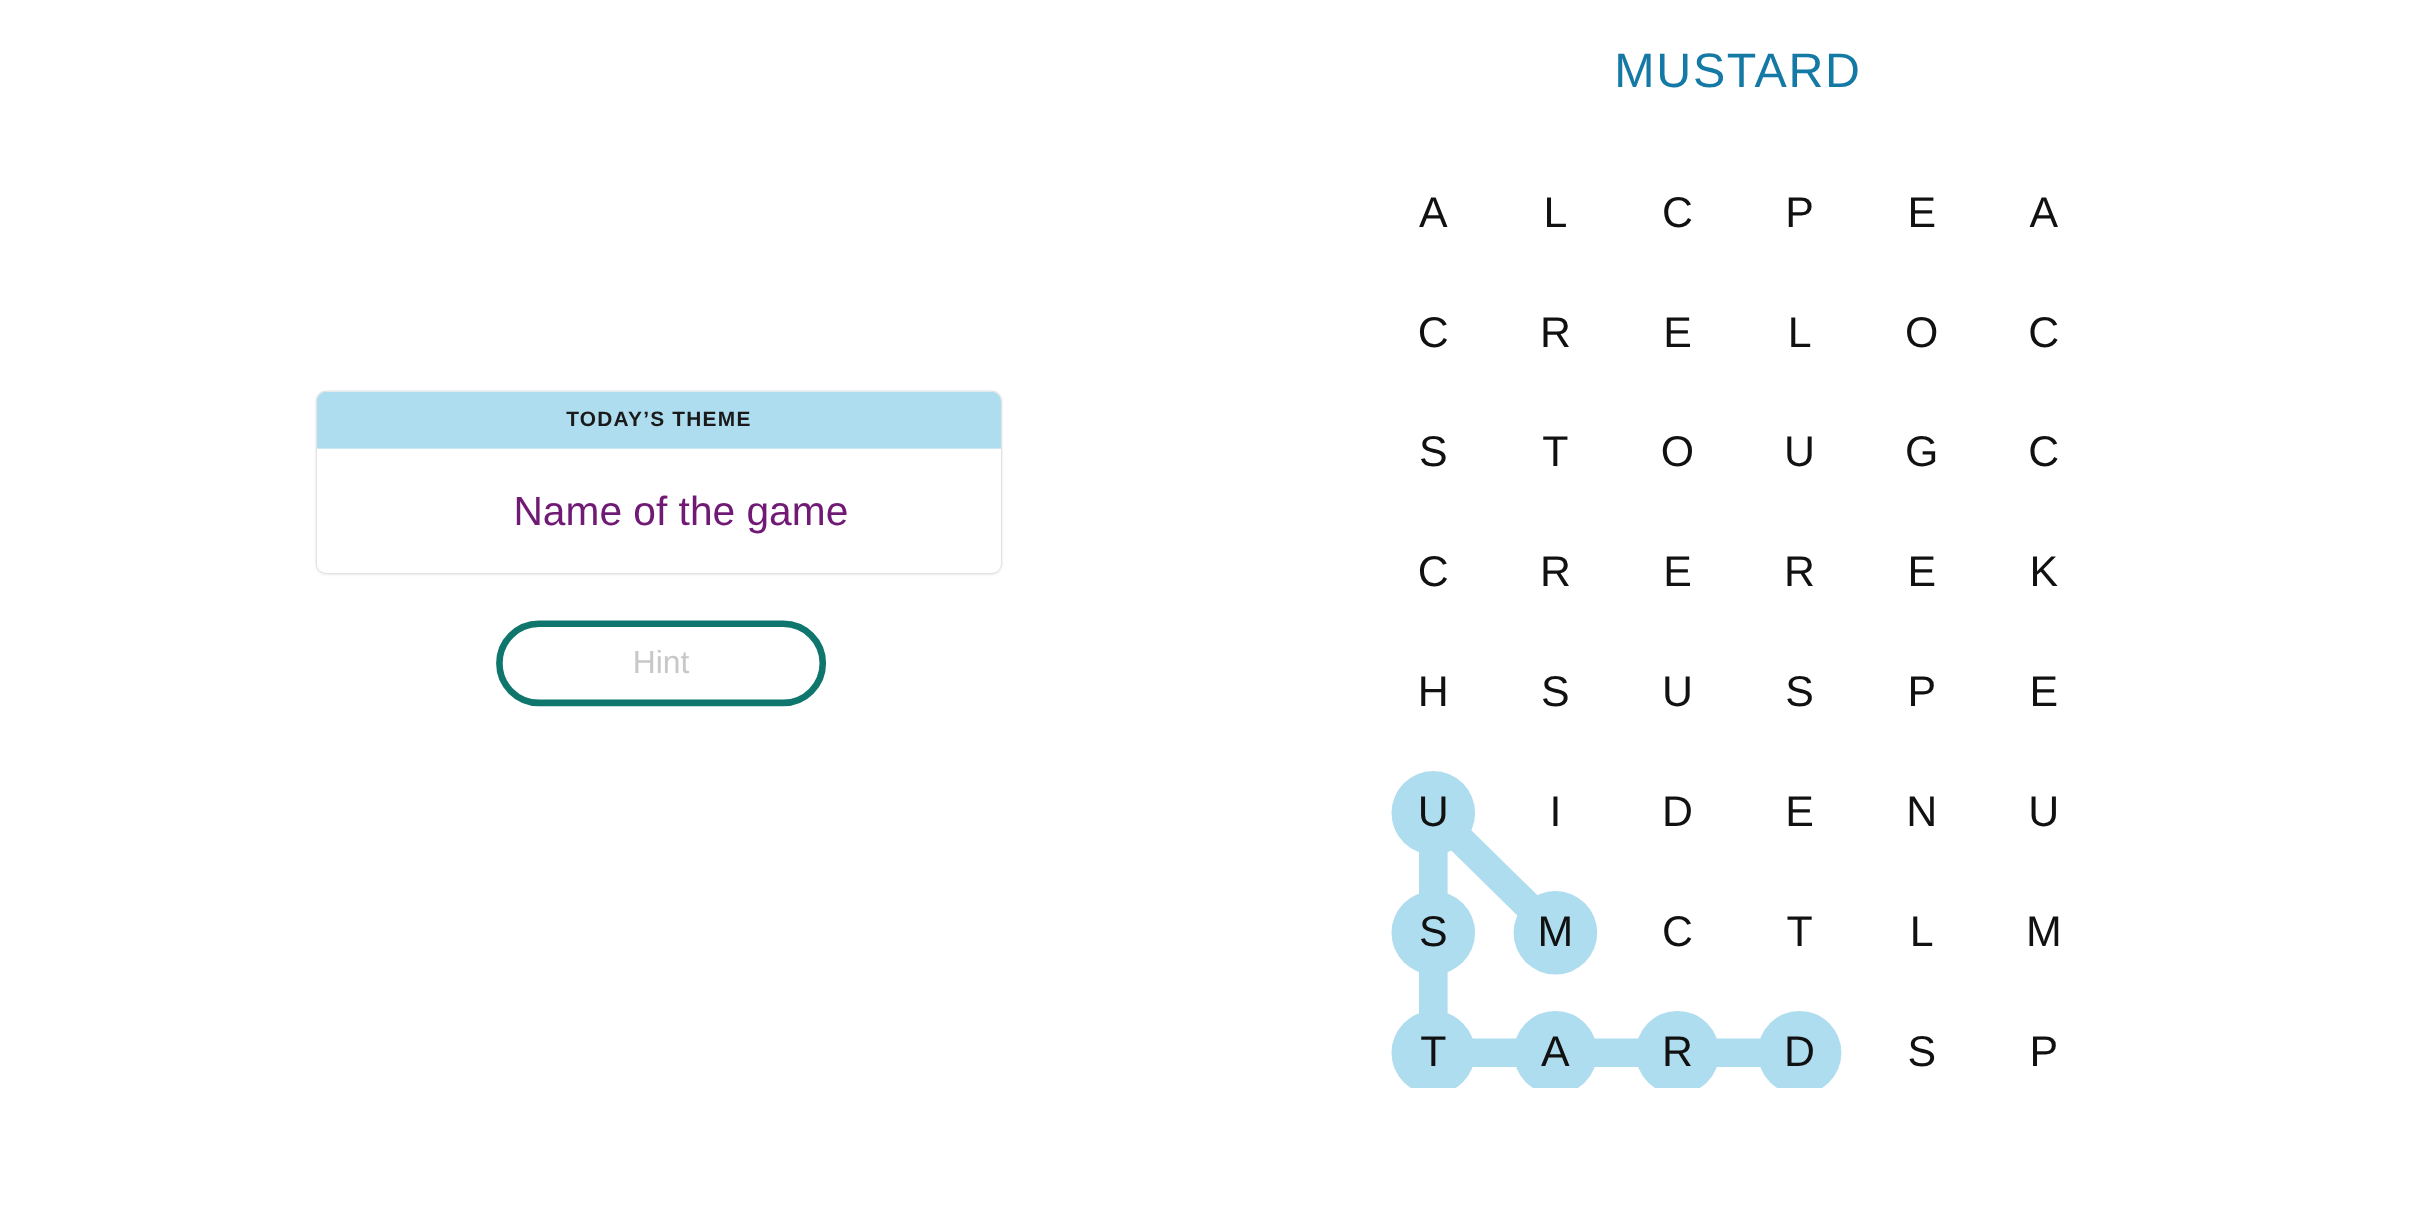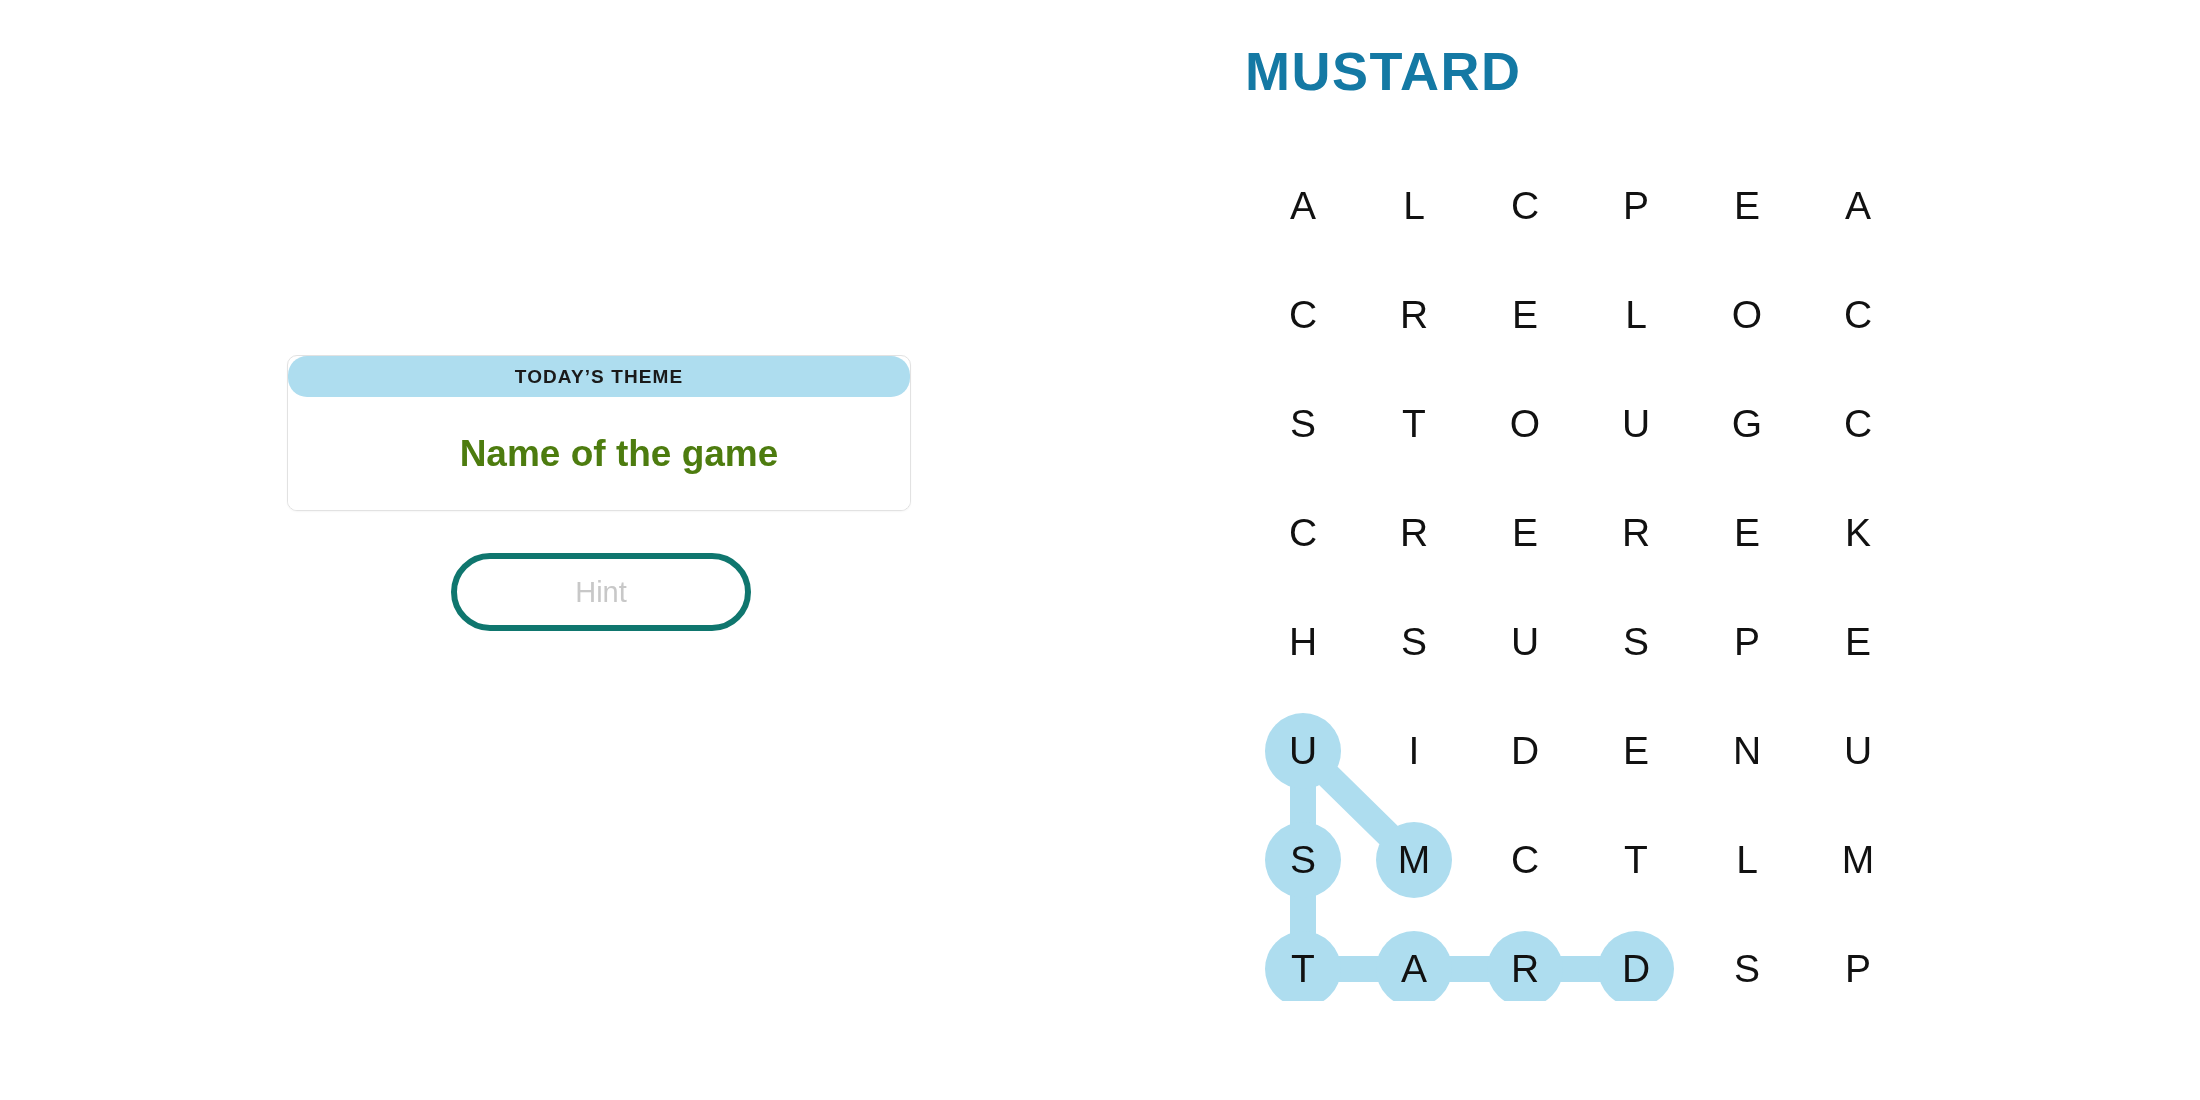--- a/index.html
+++ b/index.html
@@ -34,47 +34,46 @@
     border: 1px solid #e2e2e2;
     border-radius: 10px;
     background: #ffffff;
     overflow: hidden;
     box-sizing: border-box;
     box-shadow: 0 1px 2px rgba(0,0,0,0.04);
   }
 
   .theme-card-header {
     background: #aeddef;
-    height: 41px;
-    display: flex;
-    align-items: center;
-    justify-content: center;
-    border-radius: 19px;
+    height: 52px;
+    display: flex;
+    align-items: center;
+    justify-content: center;
   }
 
   .theme-card-header-label {
     font-size: 19px;
     font-weight: bold;
     letter-spacing: 1.1px;
     color: #1a1a1a;
     font-family: "Liberation Sans", sans-serif;
   }
 
   .theme-card-body {
     height: 113px;
     display: flex;
     align-items: center;
     justify-content: center;
     background: #ffffff;
   }
 
   .theme-card-body-text {
     font-size: 37px;
-    font-weight: bold;
-    color: #4d7c0f;
+    font-weight: normal;
+    color: #701a75;
     font-family: "Liberation Sans", sans-serif;
     margin-left: 40px;
   }
 
   .progress-row {
     margin-top: 57px;
     text-align: center;
     font-size: 33px;
     color: #121212;
     font-family: "Liberation Sans", sans-serif;
@@ -108,22 +107,23 @@
 
   
   .puzzle-panel {
     position: absolute;
     left: 1245px;
     top: 40px;
     width: 670px;
   }
 
   .puzzle-title {
-    font-size: 54px;
-    font-weight: bold;
+    text-align: center;
+    font-size: 44px;
+    font-weight: normal;
     color: #1479a4;
     letter-spacing: 1.5px;
     font-family: "Liberation Sans", sans-serif;
   }
 
   .grid-wrap {
     position: relative;
     margin-top: 59px;
     width: 670px;
     height: 840px;

